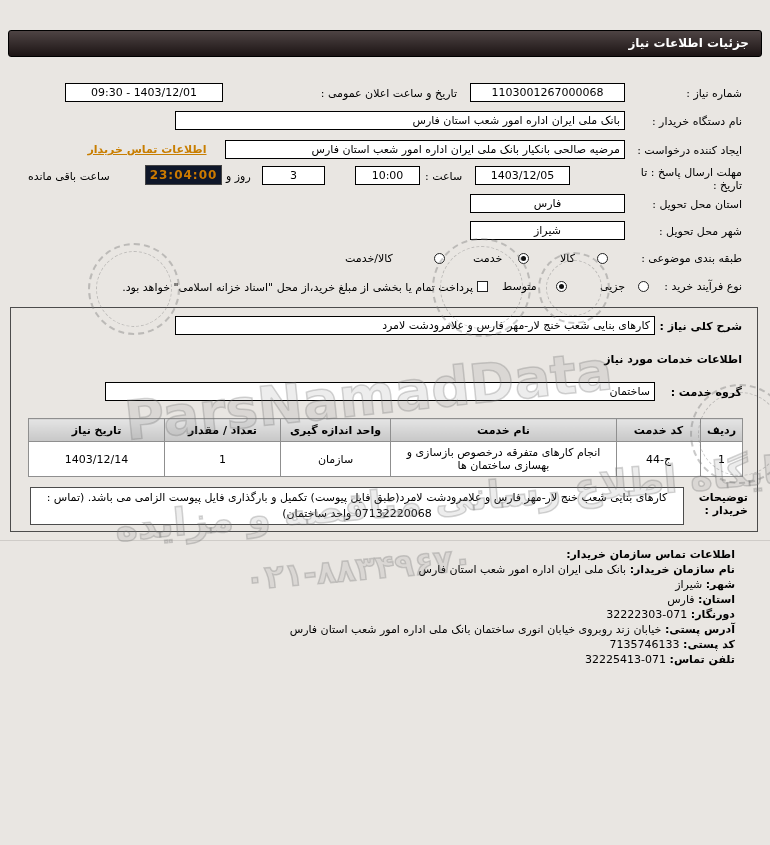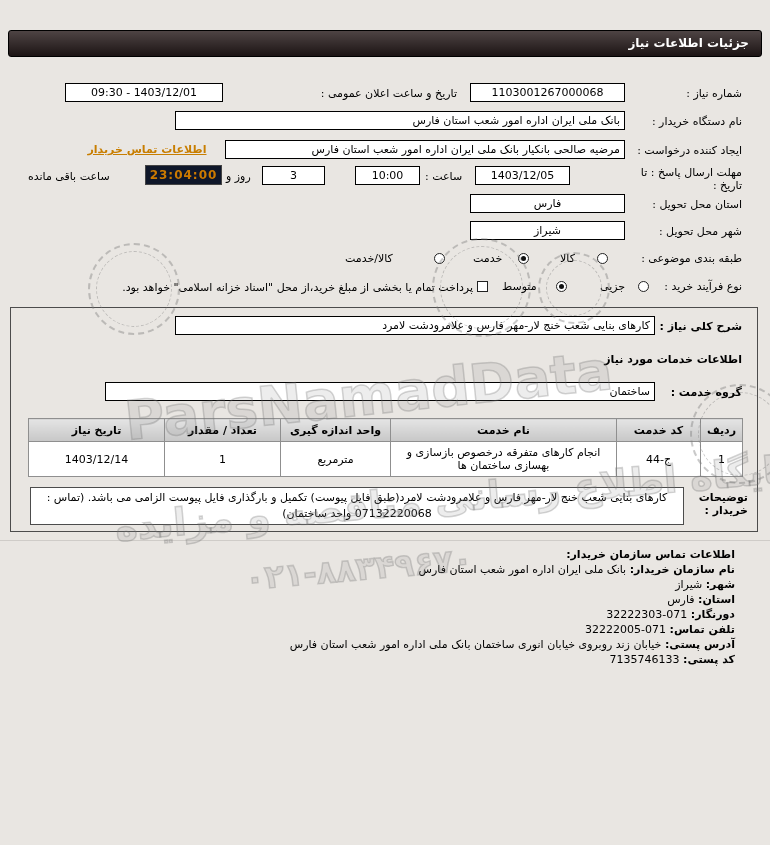--- a/index.html
+++ b/index.html
@@ -134,21 +134,21 @@
         <th>واحد اندازه گیری</th>
         <th>تعداد / مقدار</th>
         <th>تاریخ نیاز</th>
       </tr>
     </thead>
     <tbody>
       <tr>
         <td>1</td>
         <td>ج-44</td>
         <td>انجام کارهای متفرقه درخصوص بازسازی و بهسازی ساختمان ها</td>
-        <td>مترمربع</td>
+        <td>سازمان</td>
         <td>1</td>
         <td>1403/12/14</td>
       </tr>
     </tbody>
   </table>
 
   <div class="lbl wrap b" style="right:22px;top:491px;width:64px">توضیحات خریدار :</div>
   <div class="notes">کارهای بنایی شعب خنج لار-مهر فارس و علامرودشت لامرد(طبق فایل پیوست) تکمیل و بارگذاری فایل پیوست الزامی می باشد. (تماس : 07132220068 واحد ساختمان)</div>
 
   <div class="contact">
@@ -163,30 +163,30 @@
     </div>
     <div class="c-line">
       <span class="c-lbl">استان:</span>
       <span>فارس</span>
     </div>
     <div class="c-line">
       <span class="c-lbl">دورنگار:</span>
       <span>071-32222303</span>
     </div>
     <div class="c-line">
-      <span class="c-lbl">تلفن تماس:</span>
-      <span>071-32222005</span>
-    </div>
-    <div class="c-line">
       <span class="c-lbl">آدرس پستی:</span>
       <span>خیابان زند روبروی خیابان انوری ساختمان بانک ملی اداره امور شعب استان فارس</span>
     </div>
     <div class="c-line">
       <span class="c-lbl">کد پستی:</span>
       <span>7135746133</span>
+    </div>
+    <div class="c-line">
+      <span class="c-lbl">تلفن تماس:</span>
+      <span>071-32225413</span>
     </div>
   </div>
 
   <div class="wm-layer">
     <div class="wm-circle" style="left:88px;top:243px;width:88px;height:88px"></div>
     <div class="wm-circle" style="left:432px;top:238px;width:95px;height:95px"></div>
     <div class="wm-circle" style="left:538px;top:252px;width:68px;height:68px"></div>
     <div class="wm-circle" style="left:690px;top:384px;width:96px;height:96px"></div>
     <div class="wm-text" style="left:125px;top:390px;font-size:54px;transform:rotate(-6deg)">ParsNamadData</div>
     <div class="wm-text wm-rtl" style="left:115px;top:506px;font-size:38px;transform:rotate(-5deg)">پایگاه اطلاع رسانی مناقصه و مزایده</div>

